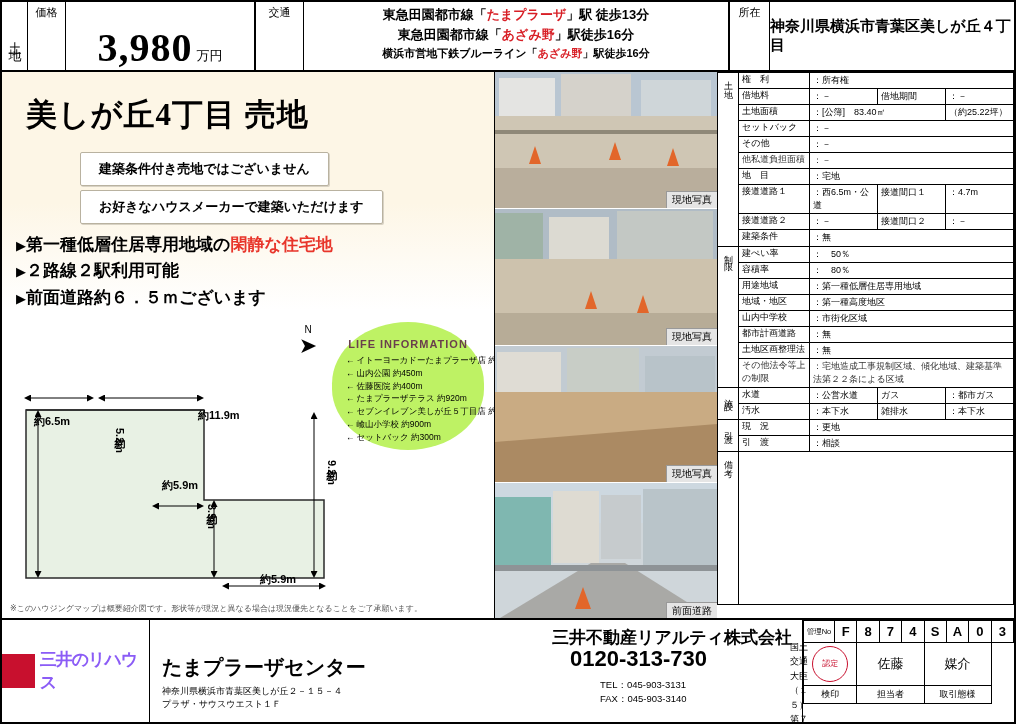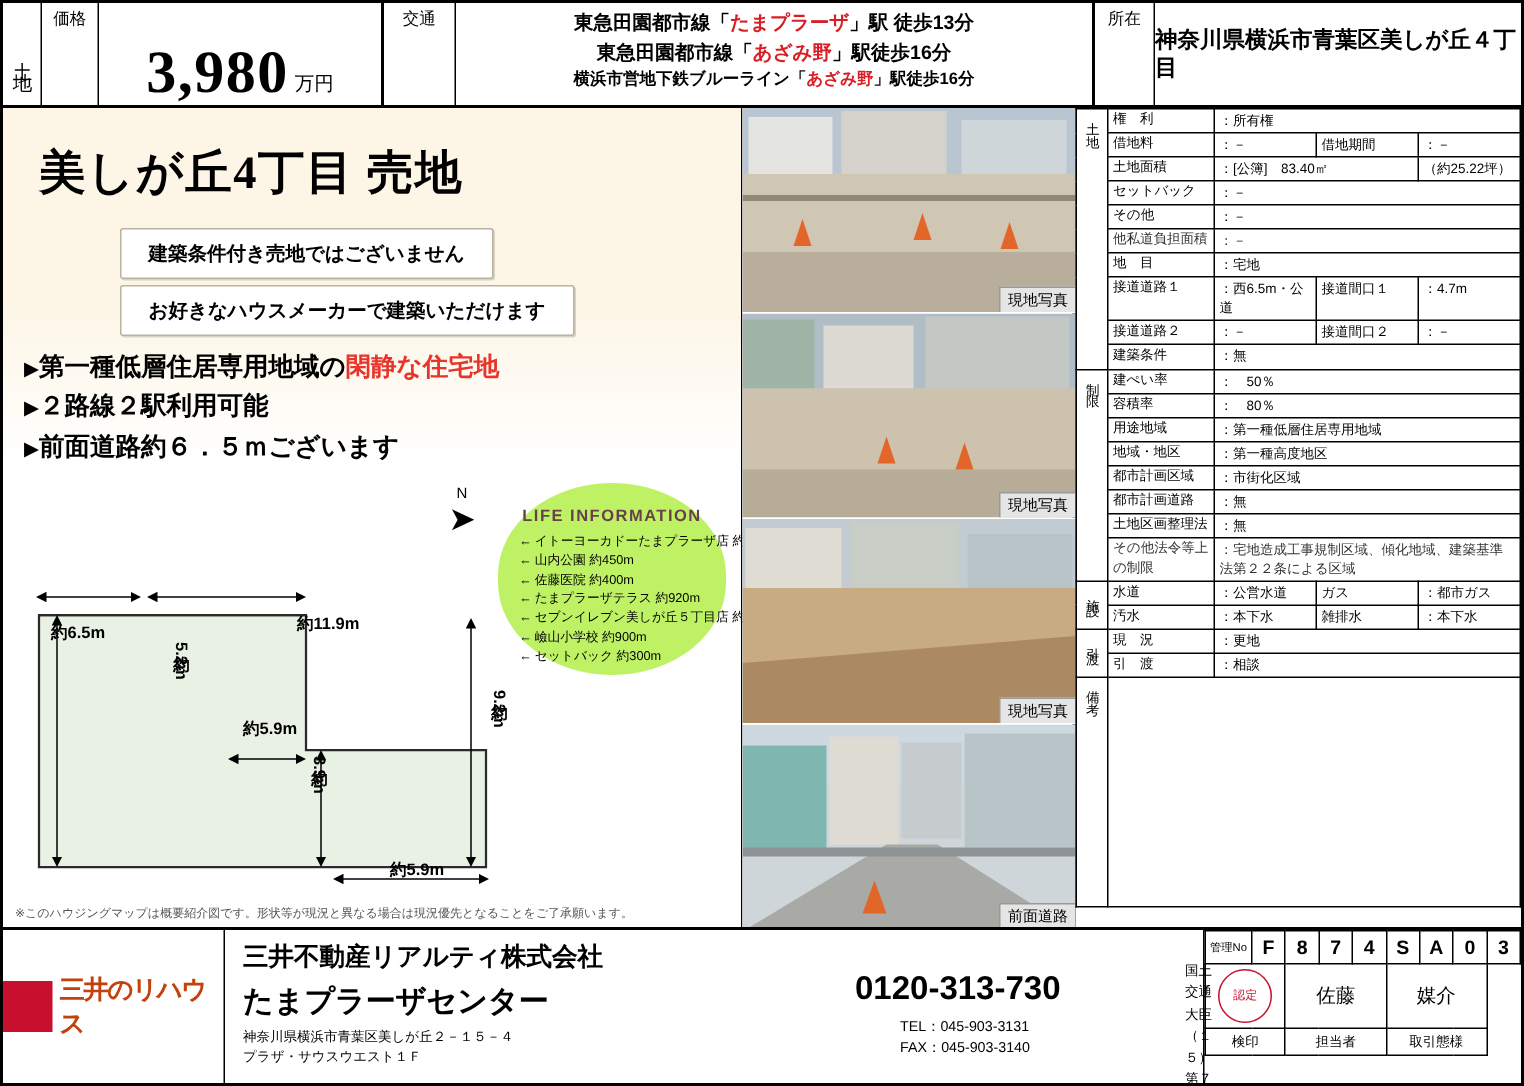--- a/index.html
+++ b/index.html
@@ -65,23 +65,23 @@
   td.vlab{width:14px;text-align:center;font-size:9px;padding:0;}
   td.vlab span{writing-mode:vertical-rl;display:inline-block;letter-spacing:3px;}
   .k{width:64px;font-family:Liberation Mono, monospace;}
   .tiny{font-size:7.5px;color:#333;}
 
   
   .footer{position:absolute;left:0;top:616px;width:1012px;height:104px;box-sizing:border-box;border-top:2px solid #000;display:flex;}
   .logo{width:148px;display:flex;align-items:center;justify-content:center;border-right:1px solid #000;box-sizing:border-box;}
   .logo .lg{display:flex;align-items:center;gap:5px;}
   .logo .sq{width:34px;height:34px;background:#c8102e;}
-  .logo .lt{font-size:17px;font-weight:bold;color:#c2410c;letter-spacing:-1px;}
+  .logo .lt{font-size:17px;font-weight:bold;color:#8b5cf6;letter-spacing:-1px;}
   .fcenter{flex:1;padding:6px 10px 0 12px;box-sizing:border-box;position:relative;}
-  .fname{font-size:17px;font-weight:bold;}
+  .fname{font-size:17px;font-weight:bold;text-align:right;}
   .fbranch{font-size:20px;font-weight:bold;margin-top:5px;}
   .faddr{font-size:9px;margin-top:4px;line-height:1.45;}
   .ftel{position:absolute;left:420px;top:26px;font-size:22px;font-weight:bold;letter-spacing:0px;}
   .fsub{position:absolute;left:450px;top:58px;font-size:9.5px;line-height:1.5;}
   .flic{position:absolute;left:640px;top:20px;font-size:9px;line-height:1.6;}
   .fright{width:212px;box-sizing:border-box;border-left:1px solid #000;position:relative;}
   table.fr{width:100%;border-collapse:collapse;table-layout:fixed;}
   table.fr td{border:1px solid #000;font-size:9px;text-align:center;padding:2px 0;}
   table.fr td.num{font-size:13px;font-weight:bold;padding:3px 0;}
   .stamp{width:34px;height:34px;border-radius:50%;border:1px solid #c8102e;color:#c8102e;font-size:8px;display:flex;align-items:center;justify-content:center;margin:0 auto;line-height:1.1;}
@@ -302,21 +302,21 @@
         </tr>
         <tr>
           <td class="k">用途地域</td>
           <td colspan="3">：第一種低層住居専用地域</td>
         </tr>
         <tr>
           <td class="k">地域・地区</td>
           <td colspan="3">：第一種高度地区</td>
         </tr>
         <tr>
-          <td class="k">都市計画区域</td>
+          <td class="k">山内中学校</td>
           <td colspan="3">：市街化区域</td>
         </tr>
         <tr>
           <td class="k">都市計画道路</td>
           <td colspan="3">：無</td>
         </tr>
         <tr>
           <td class="k">土地区画整理法</td>
           <td colspan="3">：無</td>
         </tr>

